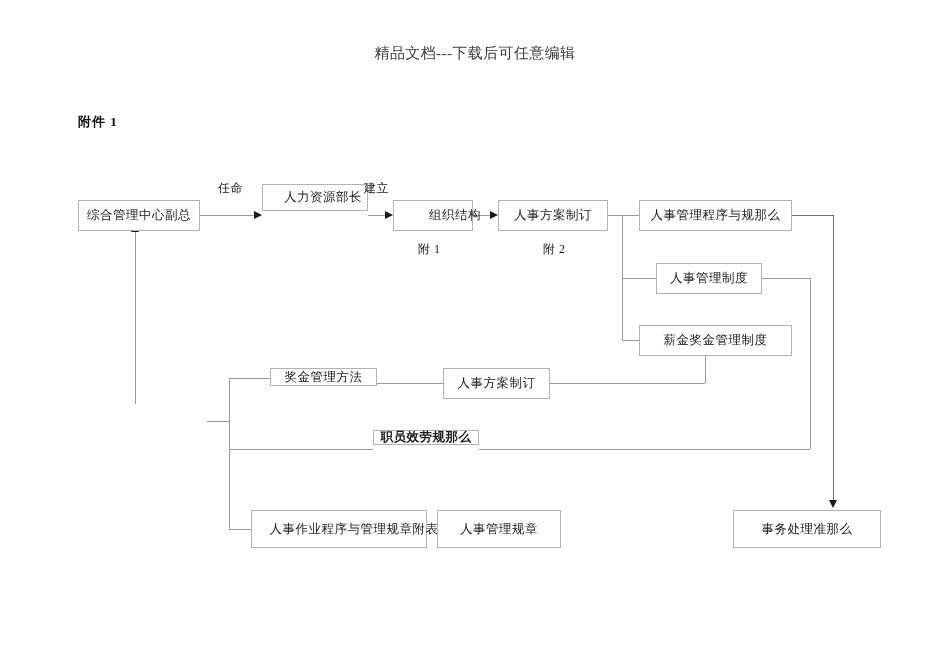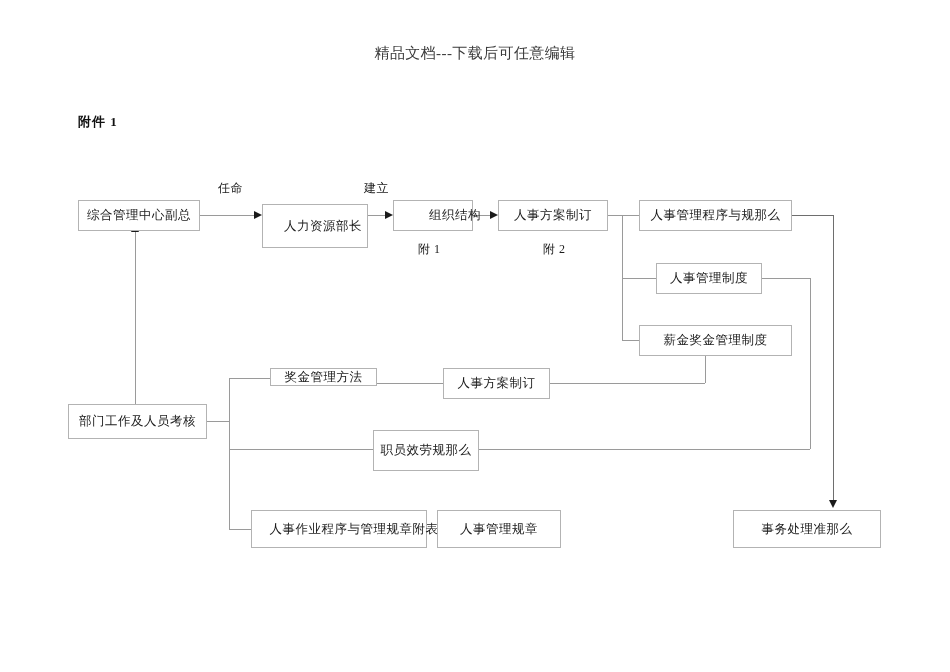--- a/index.html
+++ b/index.html
@@ -136,30 +136,29 @@
   <div class="vline" style="left:135px; top:231px; height:173px;"></div>
   <div class="arrow up" style="left:131px; top:224px;"></div>
 
   <div class="hline" style="left:207px; top:421px; width:22px;"></div>
   <div class="vline" style="left:229px; top:378px; height:151px;"></div>
   <div class="hline" style="left:229px; top:378px; width:41px;"></div>
   <div class="hline" style="left:229px; top:449px; width:144px;"></div>
   <div class="hline" style="left:229px; top:529px; width:22px;"></div>
 
   <div class="node" style="left:78px; top:200px; width:122px; height:31px;">综合管理中心副总</div>
-  <div class="node" style="left:262px; top:204px; width:106px; height:44px;padding-left:16px;">人力资源部长</div>
+  <div class="node" style="left:262px; top:184px; width:106px; height:27px;padding-left:16px;">人力资源部长</div>
   <div class="node" style="left:393px; top:200px; width:80px; height:31px;padding-left:44px;">组织结构</div>
   <div class="node" style="left:498px; top:200px; width:110px; height:31px;">人事方案制订</div>
   <div class="node" style="left:639px; top:200px; width:153px; height:31px;">人事管理程序与规那么</div>
   <div class="node" style="left:656px; top:263px; width:106px; height:31px;">人事管理制度</div>
   <div class="node" style="left:639px; top:325px; width:153px; height:31px;">薪金奖金管理制度</div>
   <div class="node" style="left:270px; top:368px; width:107px; height:18px;">奖金管理方法</div>
   <div class="node" style="left:443px; top:368px; width:107px; height:31px;">人事方案制订</div>
-  <div class="node" style="left:68px; top:404px; width:139px; height:35px;">部门工作及人员考核</div>
-  <div class="node" style="left:373px; top:430px; width:106px; height:41px;">职员效劳规那么</div>
+  <div class="node" style="left:373px; top:430px; width:106px; height:15px;font-weight:bold;">职员效劳规那么</div>
   <div class="node" style="left:251px; top:510px; width:176px; height:38px;padding-left:30px;">人事作业程序与管理规章附表</div>
   <div class="node" style="left:437px; top:510px; width:124px; height:38px;">人事管理规章</div>
   <div class="node" style="left:733px; top:510px; width:148px; height:38px;">事务处理准那么</div>
 
   <div class="caption" style="left:218px; top:180px;">任命</div>
   <div class="caption" style="left:364px; top:180px;">建立</div>
   <div class="caption" style="left:418px; top:241px;">附 1</div>
   <div class="caption" style="left:543px; top:241px;">附 2</div>
 
 </div>

